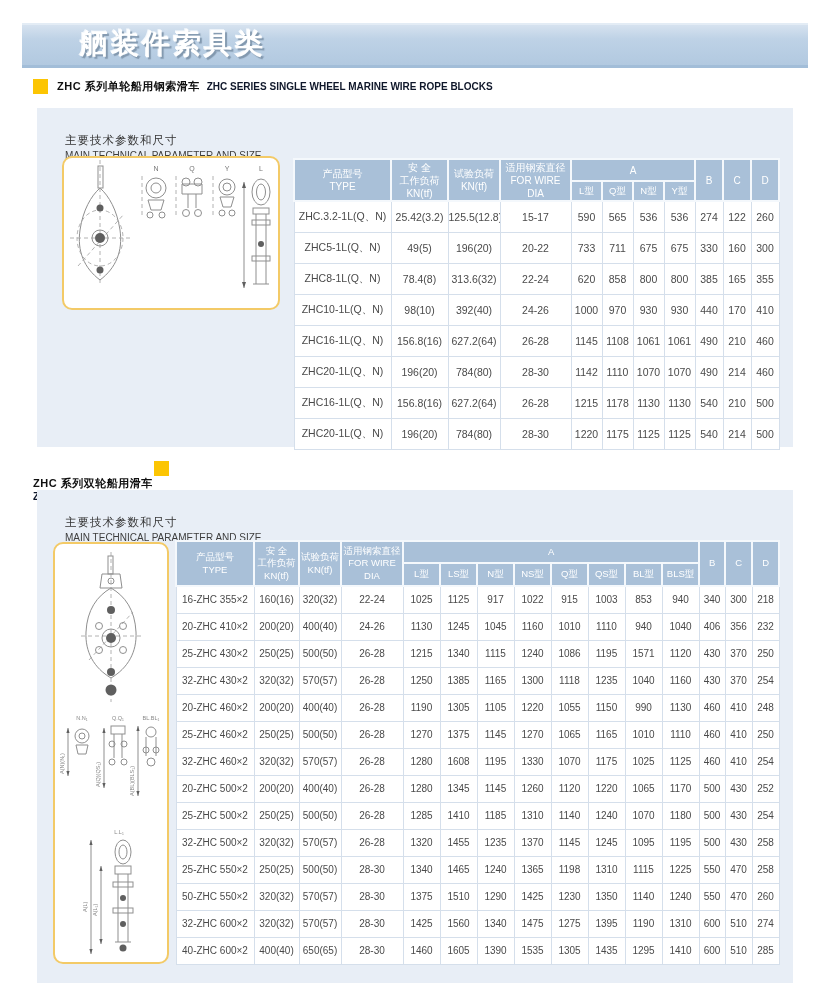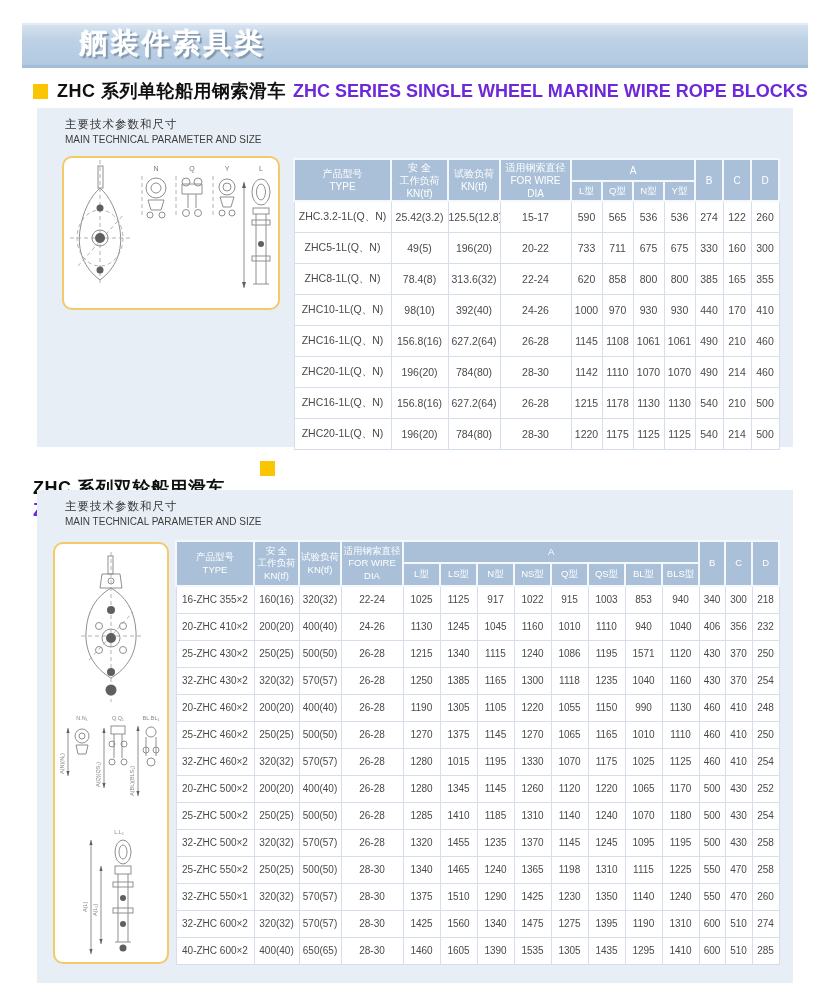--- a/index.html
+++ b/index.html
@@ -14,31 +14,31 @@
     display:flex; padding-left:58px; gap:16px; }
   .banner-cn { font-size:28px; font-weight:bold; color:#ffffff; letter-spacing:3px;
     text-shadow:2px 2px 1px #8298ae, -1px -1px 0 #f5f9fd; }
   .banner-en { font-size:17px; font-weight:bold; color:#ffffff; letter-spacing:1px;
     text-shadow:1px 2px 1px #8298ae; padding-top:6px; }
 
   
   .section-title { position:absolute; left:33px; display:flex; align-items:baseline; }
   .section-title .bullet { width:15px; height:15px; background:#fcc503; margin-right:9px;
     align-self:center; }
-  .st-cn { font-size:18px; font-weight:bold; color:#101010; letter-spacing:.5px; margin-right:7px; }
-  .st-en { font-size:18px; font-weight:bold; color:#6d28d9; }
+  .st-cn { font-size:11px; font-weight:bold; color:#101010; letter-spacing:.5px; margin-right:7px; }
+  .st-en { font-size:10px; font-weight:bold; color:#0f172a; }
   .stitle-1 { top:79px; }
   .stitle-2 { top:461px;flex-direction:column; }
 
   
   .panel { position:absolute; left:37px; width:756px; background:#e8eef6; }
   .panel-1 { top:108px; height:339px; }
   .panel-2 { top:490px; height:493px; }
   .subtitle { position:absolute; left:28px; top:9px; color:#333; }
-  .subtitle .cn { font-size:11.5px; letter-spacing:1px; margin-bottom:2px; }
+  .subtitle .cn { font-size:11.5px; letter-spacing:1px; margin-bottom:2px;margin-top:16px; }
   .subtitle .en { font-size:10px; color:#3d3d3d; }
 
   
   .drawing-box { position:absolute; background:#fff; border:2px solid #f3ca67; border-radius:10px; }
   .drawing-1 { left:25px; top:48px; width:218px; height:154px; }
   .drawing-2 { left:16px; top:52px; width:116px; height:422px; }
   .drawing-box svg { display:block; width:100%; height:100%; }
   .sk { stroke:#8f8f8f; fill:none; stroke-width:1; }
   .skd { stroke:#9f9f9f; fill:none; stroke-width:.8; stroke-dasharray:4 3; }
   .skf { fill:#5f5f5f; stroke:none; }
@@ -523,21 +523,21 @@
             <td>460</td>
             <td>410</td>
             <td>250</td>
           </tr>
           <tr>
             <td>32-ZHC 460×2</td>
             <td>320(32)</td>
             <td>570(57)</td>
             <td>26-28</td>
             <td>1280</td>
-            <td>1015</td>
+            <td>1608</td>
             <td>1195</td>
             <td>1330</td>
             <td>1070</td>
             <td>1175</td>
             <td>1025</td>
             <td>1125</td>
             <td>460</td>
             <td>410</td>
             <td>254</td>
           </tr>
@@ -603,21 +603,21 @@
             <td>1365</td>
             <td>1198</td>
             <td>1310</td>
             <td>1115</td>
             <td>1225</td>
             <td>550</td>
             <td>470</td>
             <td>258</td>
           </tr>
           <tr>
-            <td>32-ZHC 550×1</td>
+            <td>50-ZHC 550×2</td>
             <td>320(32)</td>
             <td>570(57)</td>
             <td>28-30</td>
             <td>1375</td>
             <td>1510</td>
             <td>1290</td>
             <td>1425</td>
             <td>1230</td>
             <td>1350</td>
             <td>1140</td>

